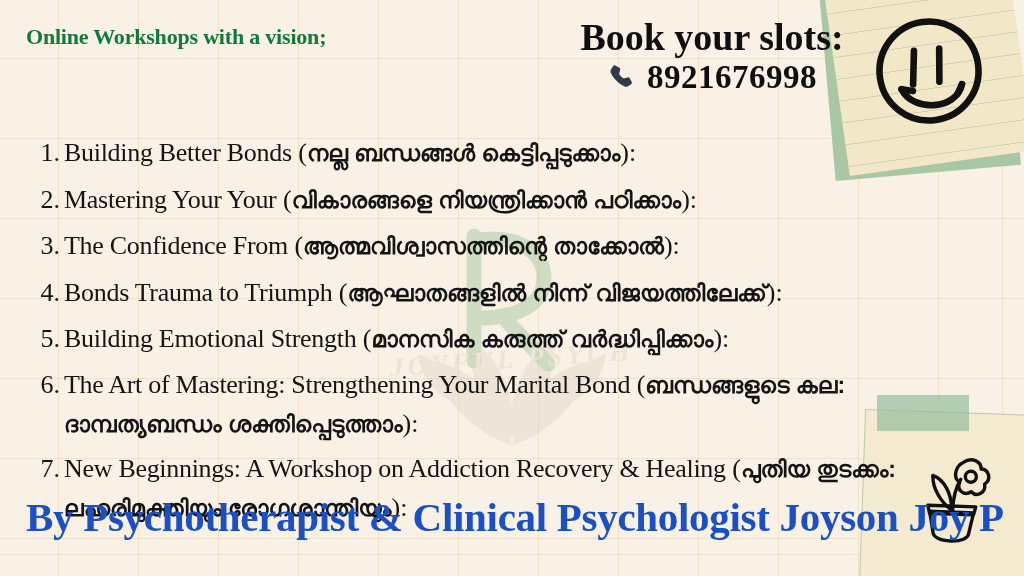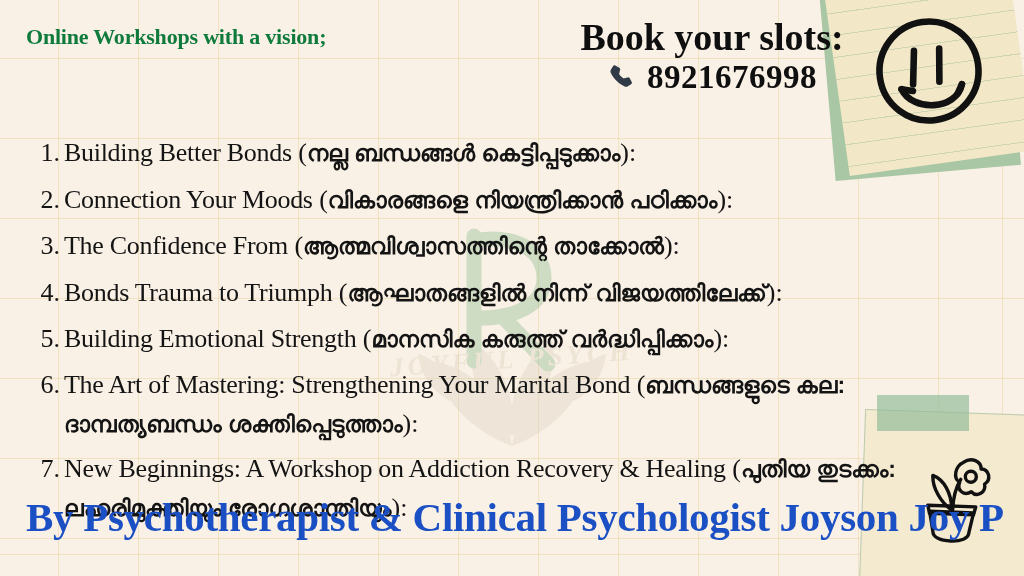--- a/index.html
+++ b/index.html
@@ -275,21 +275,21 @@
       </svg>
       <div class="booking-number">8921676998</div>
     </div>
   </div>
 
   <ol class="list">
     <li class="list-item">
       <span class="en">Building Better Bonds</span><span class="paren">&nbsp;(</span><span class="ml">നല്ല ബന്ധങ്ങൾ കെട്ടിപ്പടുക്കാം</span><span class="paren">):</span>
     </li>
     <li class="list-item">
-      <span class="en">Connection Your Moods</span><span class="paren">&nbsp;(</span><span class="ml">വികാരങ്ങളെ നിയന്ത്രിക്കാൻ പഠിക്കാം</span><span class="paren">):</span>
+      <span class="en">Mastering Your Your</span><span class="paren">&nbsp;(</span><span class="ml">വികാരങ്ങളെ നിയന്ത്രിക്കാൻ പഠിക്കാം</span><span class="paren">):</span>
     </li>
     <li class="list-item">
       <span class="en">The Confidence From</span><span class="paren">&nbsp;(</span><span class="ml">ആത്മവിശ്വാസത്തിന്റെ താക്കോൽ</span><span class="paren">):</span>
     </li>
     <li class="list-item">
       <span class="en">Bonds Trauma to Triumph</span><span class="paren">&nbsp;(</span><span class="ml">ആഘാതങ്ങളിൽ നിന്ന് വിജയത്തിലേക്ക്</span><span class="paren">):</span>
     </li>
     <li class="list-item">
       <span class="en">Building Emotional Strength</span><span class="paren">&nbsp;(</span><span class="ml">മാനസിക കരുത്ത് വർദ്ധിപ്പിക്കാം</span><span class="paren">):</span>
     </li>

